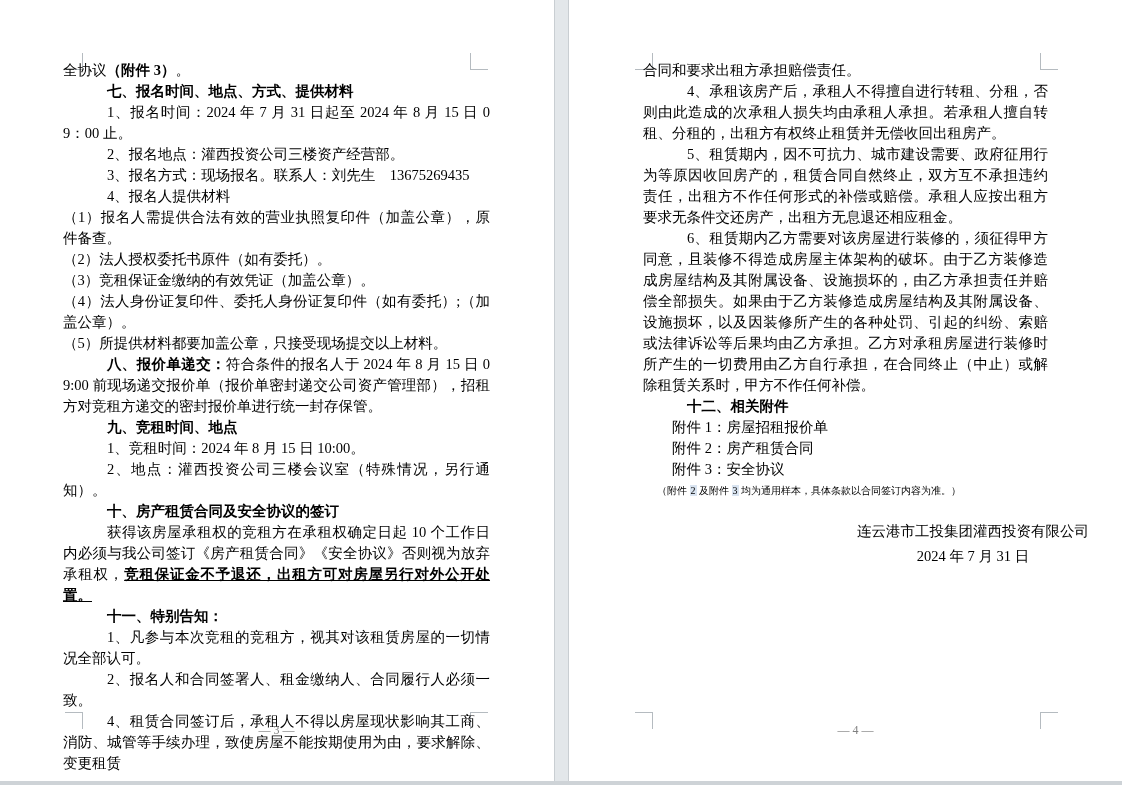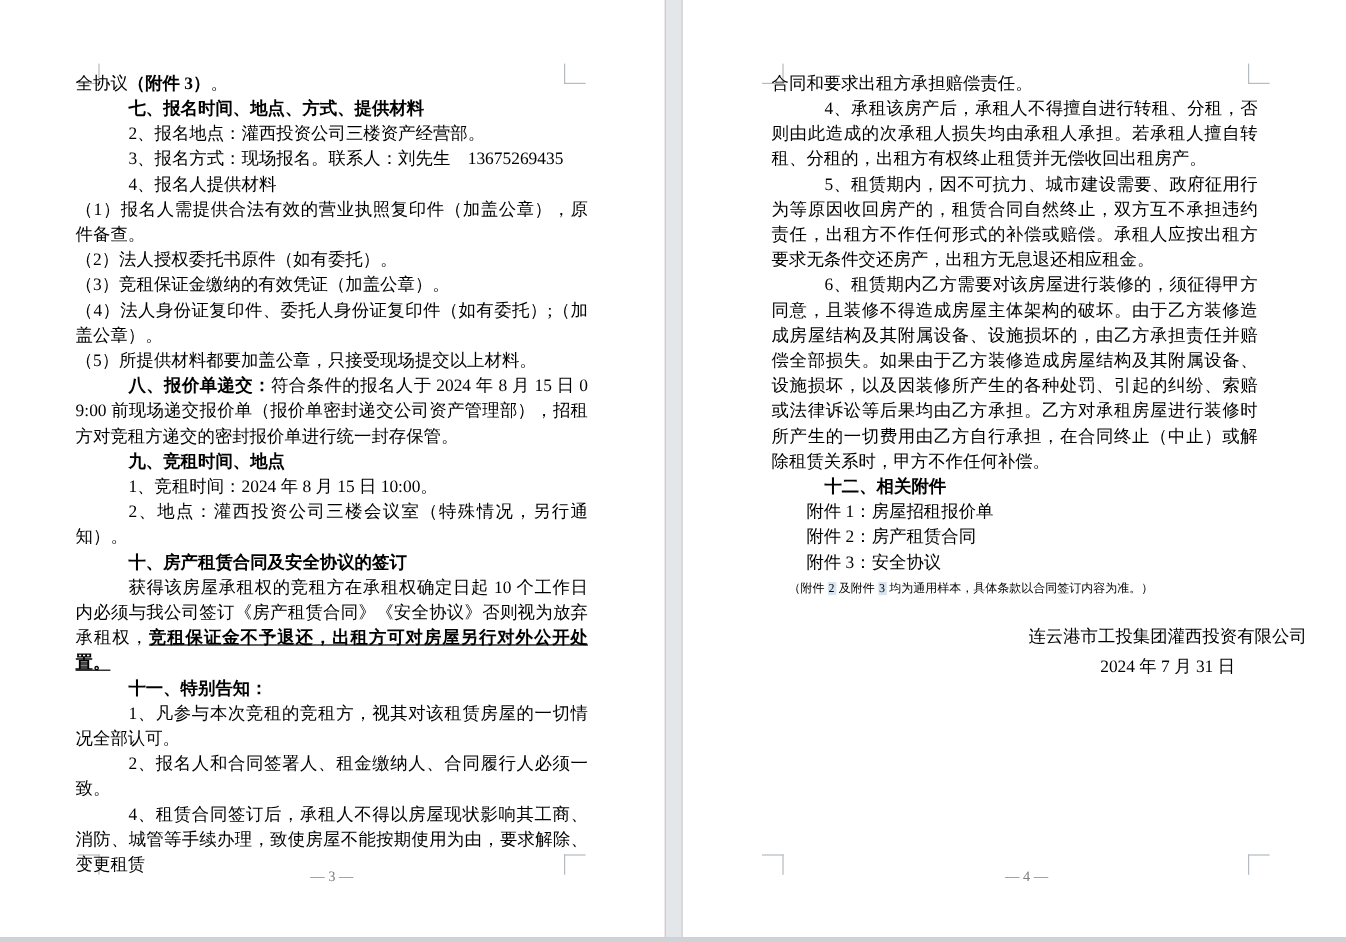--- a/index.html
+++ b/index.html
@@ -1,21 +1,21 @@
 <!DOCTYPE html>
 <html><head>
 <meta charset="utf-8">
 <style>
   html,body{margin:0;padding:0;}
   body{
     width:1122px;height:785px;overflow:hidden;background:#ffffff;
     font-family:"Liberation Serif","DejaVu Serif",serif;
     -webkit-font-smoothing:antialiased;
   }
-  .canvas{position:relative;width:1122px;height:785px;background:#f9a8d4;}
+  .canvas{position:relative;width:1122px;height:785px;background:#84cc16;}
   .page{position:absolute;top:0;height:781px;background:#ffffff;}
   .page-left{left:0;width:554px;}
   .page-right{left:569px;width:553px;}
   .page-gap{
     position:absolute;left:554px;top:0;width:15px;height:781px;
     background:#e3e7ea;border-left:1px solid #c9ced2;border-right:1px solid #c9ced2;
     box-sizing:border-box;
   }
   .bottom-strip{position:absolute;left:0;top:781px;width:1122px;height:4px;background:#ced3d7;}
 
@@ -63,20 +63,21 @@
 
   <div class="page page-left">
     <div class="crop crop-tl"></div>
     <div class="crop crop-tr"></div>
     <div class="crop crop-bl"></div>
     <div class="crop crop-br"></div>
 
     <div class="textblock tb-left">
       <p class="para"><span>全协议</span><span class="bold">（附件 3）</span><span>。</span></p>
       <p class="para indent3 bold">七、报名时间、地点、方式、提供材料</p>
+      <p class="para indent3">1、报名时间：2024 年 7 月 31 日起至 2024 年 8 月 15 日 09：00 止。</p>
       <p class="para indent3">2、报名地点：灌西投资公司三楼资产经营部。</p>
       <p class="para indent3">3、报名方式：现场报名。联系人：刘先生　13675269435</p>
       <p class="para indent3">4、报名人提供材料</p>
       <p class="para">（1）报名人需提供合法有效的营业执照复印件（加盖公章），原件备查。</p>
       <p class="para spaced">（2）法人授权委托书原件（如有委托）。</p>
       <p class="para spaced">（3）竞租保证金缴纳的有效凭证（加盖公章）。</p>
       <p class="para spaced">（4）法人身份证复印件、委托人身份证复印件（如有委托）;（加盖公章）。</p>
       <p class="para spaced">（5）所提供材料都要加盖公章，只接受现场提交以上材料。</p>
       <p class="para indent3 spaced"><span class="bold">八、报价单递交：</span><span>符合条件的报名人于 2024 年 8 月 15 日 09:00 前现场递交报价单（报价单密封递交公司资产管理部），招租方对竞租方递交的密封报价单进行统一封存保管。</span></p>
       <p class="para indent3 bold">九、竞租时间、地点</p>

